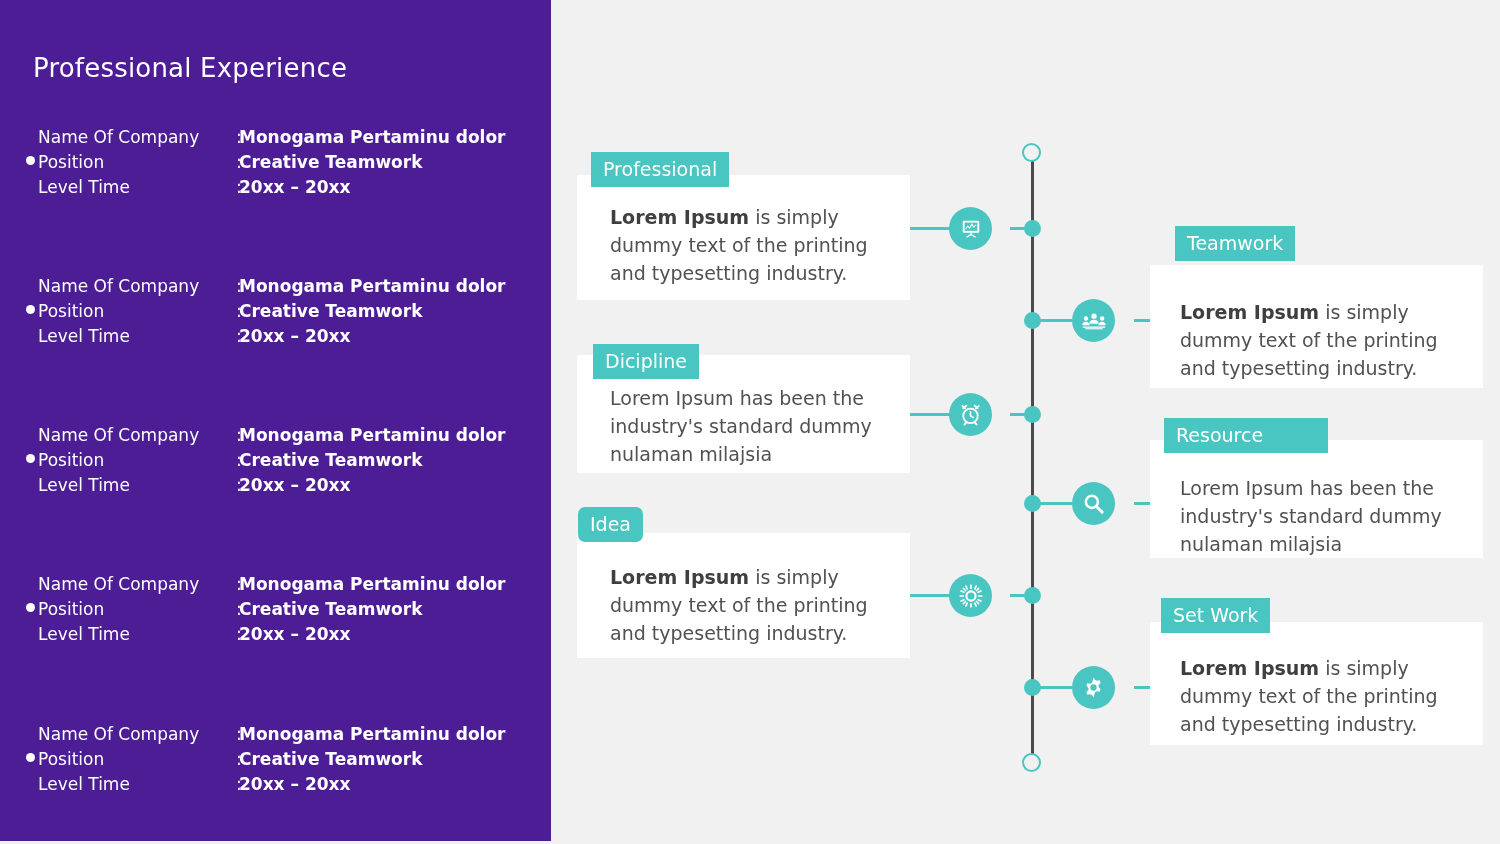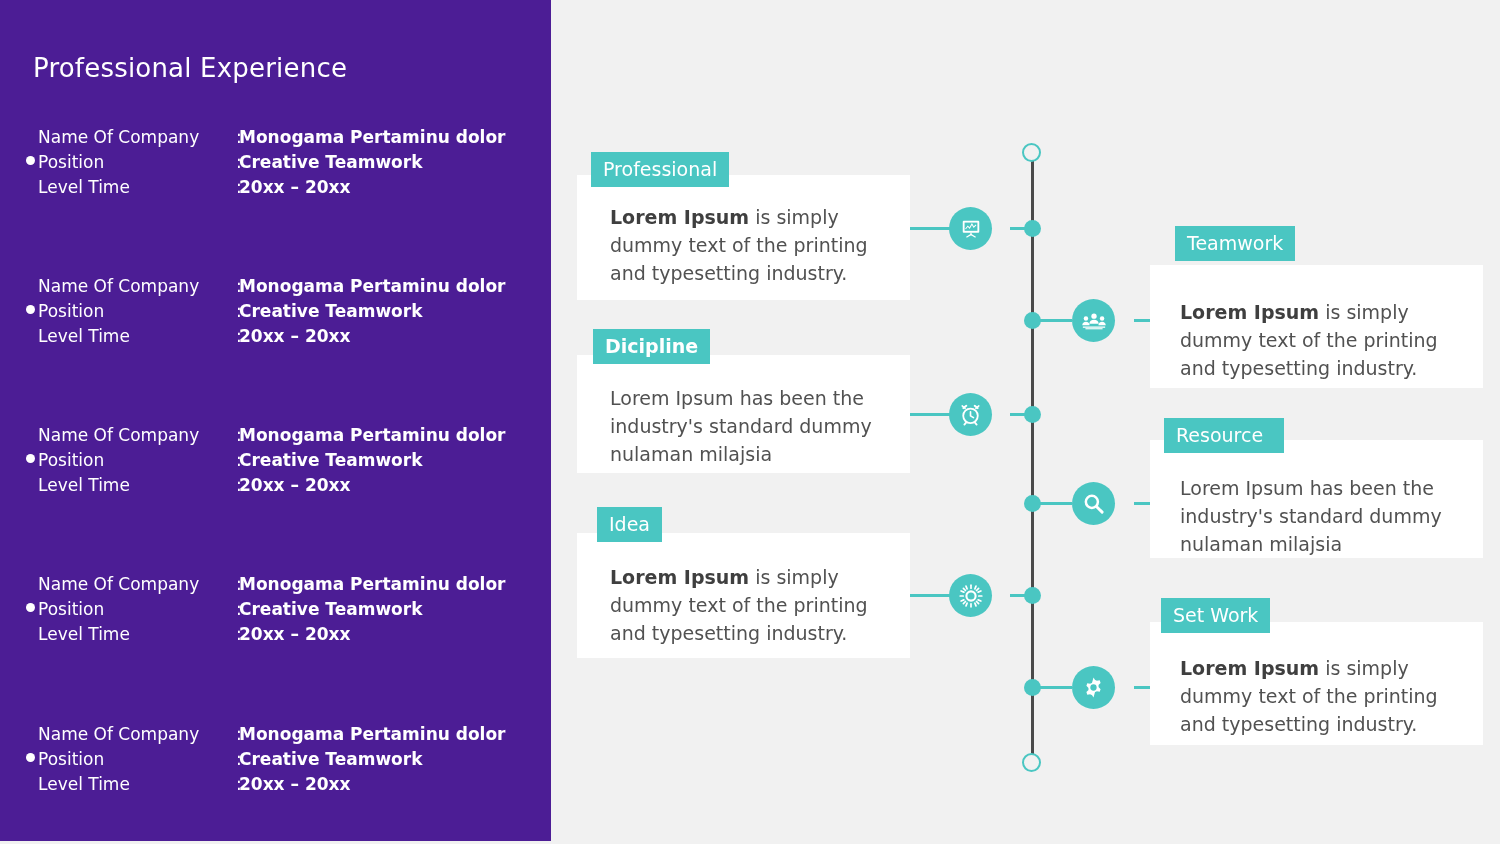--- a/index.html
+++ b/index.html
@@ -232,42 +232,42 @@
 
   <div class="card" style="left:577px; top:175px; width:333px; height:125px;">
   </div>
   <div class="card-badge" style="left:591px; top:152px;">Professional</div>
   <div class="card-body" style="left:610px; top:203px; width:272px;">
     <b>Lorem Ipsum</b><span> is simply dummy text of the printing and typesetting industry.</span>
   </div>
 
   <div class="card" style="left:577px; top:355px; width:333px; height:118px;">
   </div>
-  <div class="card-badge" style="left:593px; top:329px;font-weight:bold;">Dicipline</div>
+  <div class="card-badge" style="left:593px; top:344px;">Dicipline</div>
   <div class="card-body" style="left:610px; top:384px; width:280px;">
     <b></b><span>Lorem Ipsum has been the industry's standard dummy nulaman milajsia</span>
   </div>
 
   <div class="card" style="left:577px; top:533px; width:333px; height:125px;">
   </div>
-  <div class="card-badge" style="left:597px; top:507px;">Idea</div>
+  <div class="card-badge" style="left:578px; top:507px;border-radius:7px;">Idea</div>
   <div class="card-body" style="left:610px; top:563px; width:272px;">
     <b>Lorem Ipsum</b><span> is simply dummy text of the printing and typesetting industry.</span>
   </div>
 
   <div class="card" style="left:1150px; top:265px; width:333px; height:123px;">
   </div>
   <div class="card-badge" style="left:1163px; top:226px;margin-left:12px;">Teamwork</div>
   <div class="card-body" style="left:1180px; top:298px; width:272px;">
     <b>Lorem Ipsum</b><span> is simply dummy text of the printing and typesetting industry.</span>
   </div>
 
   <div class="card" style="left:1150px; top:440px; width:333px; height:118px;">
   </div>
-  <div class="card-badge" style="left:1164px; top:418px; width:120px;">Resource</div>
+  <div class="card-badge" style="left:1164px; top:418px; width:164px;">Resource</div>
   <div class="card-body" style="left:1180px; top:474px; width:290px;">
     <b></b><span>Lorem Ipsum has been the industry's standard dummy nulaman milajsia</span>
   </div>
 
   <div class="card" style="left:1150px; top:622px; width:333px; height:123px;">
   </div>
   <div class="card-badge" style="left:1161px; top:598px;">Set Work</div>
   <div class="card-body" style="left:1180px; top:654px; width:272px;">
     <b>Lorem Ipsum</b><span> is simply dummy text of the printing and typesetting industry.</span>
   </div>

